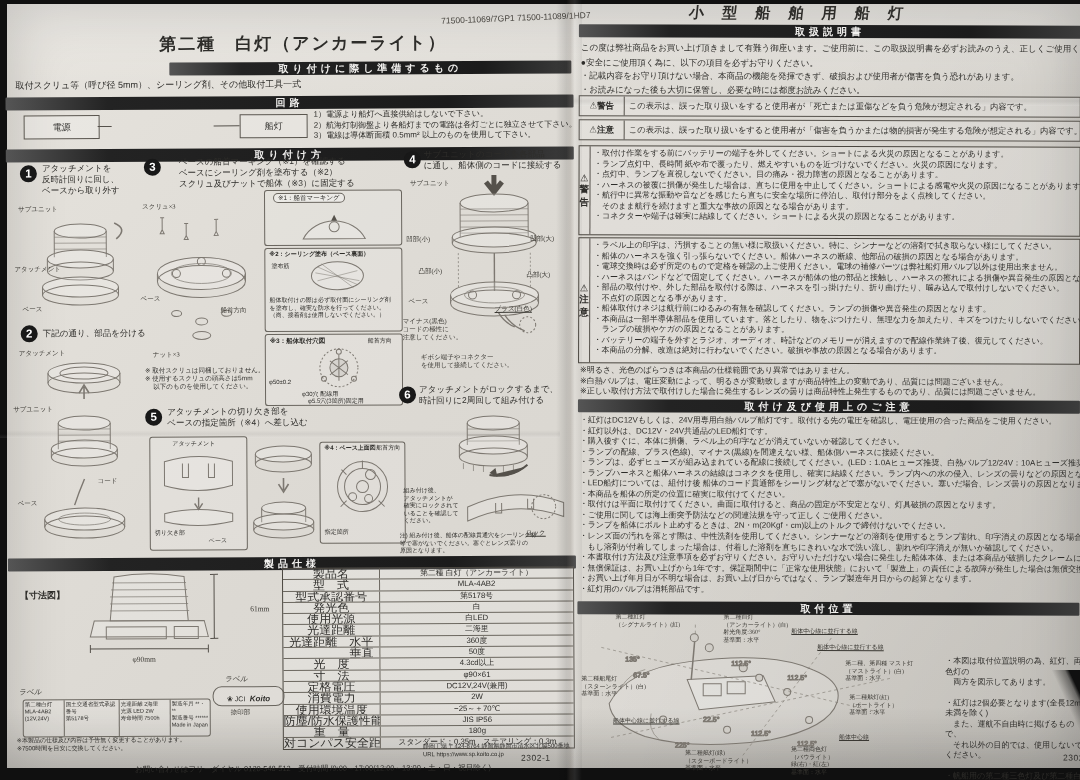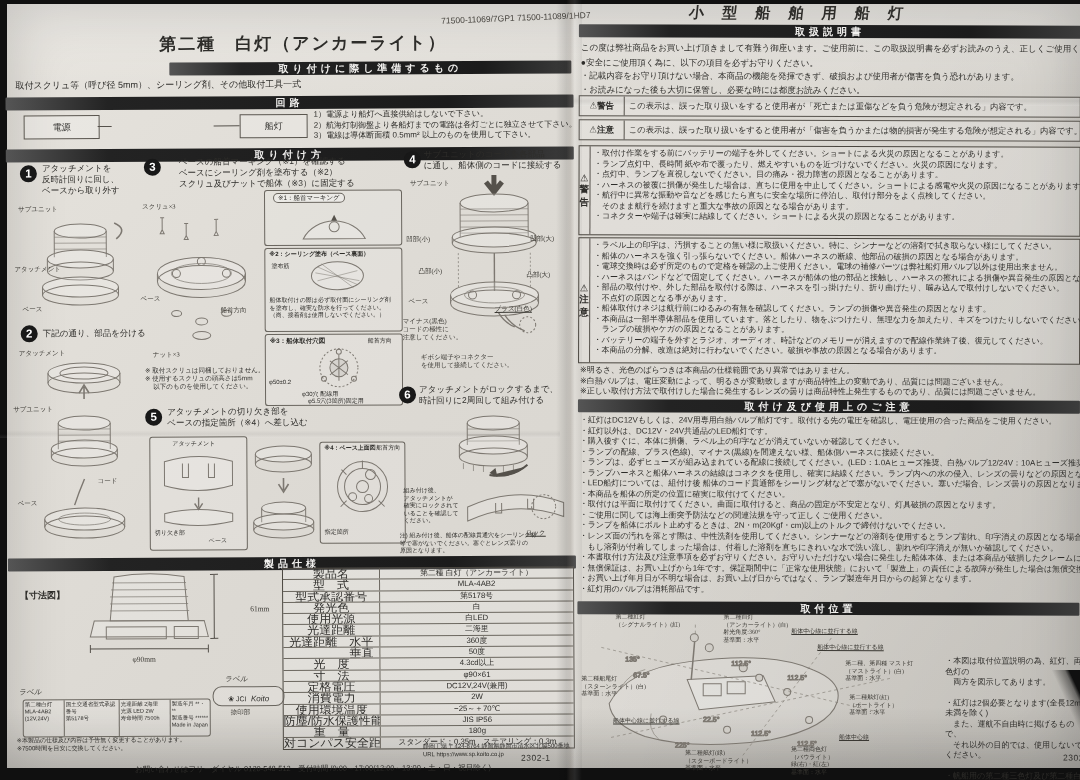--- a/index.html
+++ b/index.html
@@ -350,21 +350,21 @@
       <div class="t6 pre" style="width:48px;border-right:1px solid #6a665f;padding:1px;font-size:5.5px;overflow:hidden;">光達距離 2海里
 光源 LED 2W
 寿命時間 7500h</div>
       <div class="t6 pre" style="flex:1;padding:1px;font-size:5.5px;overflow:hidden;">製造年月 **・**
 製造番号 ******
 Made in Japan</div>
     </div>
     <div class="lbl t75 nw" style="left:210px;top:668px;font-style:italic;">ラベル</div>
     <div class="ibox nw" style="left:198px;top:680px;width:70px;height:18px;border-radius:9px;text-align:center;line-height:18px;">
       <span class="t7">❀ JCI</span>
-      <span class="t8" style="font-weight:normal;font-style:italic;">Koito</span>
+      <span class="t8" style="font-weight:bold;font-style:italic;">Koito</span>
     </div>
     <div class="lbl t65 nw" style="left:216px;top:702px;">捺印部</div>
 
     <div class="spec" style="left:268px;top:562px;width:290px;">
         <div class="spec-row">
           <div class="spec-k">製品名</div>
           <div class="spec-v">第二種 白灯（アンカーライト）</div>
         </div>
         <div class="spec-row">
           <div class="spec-k">型　式</div>

